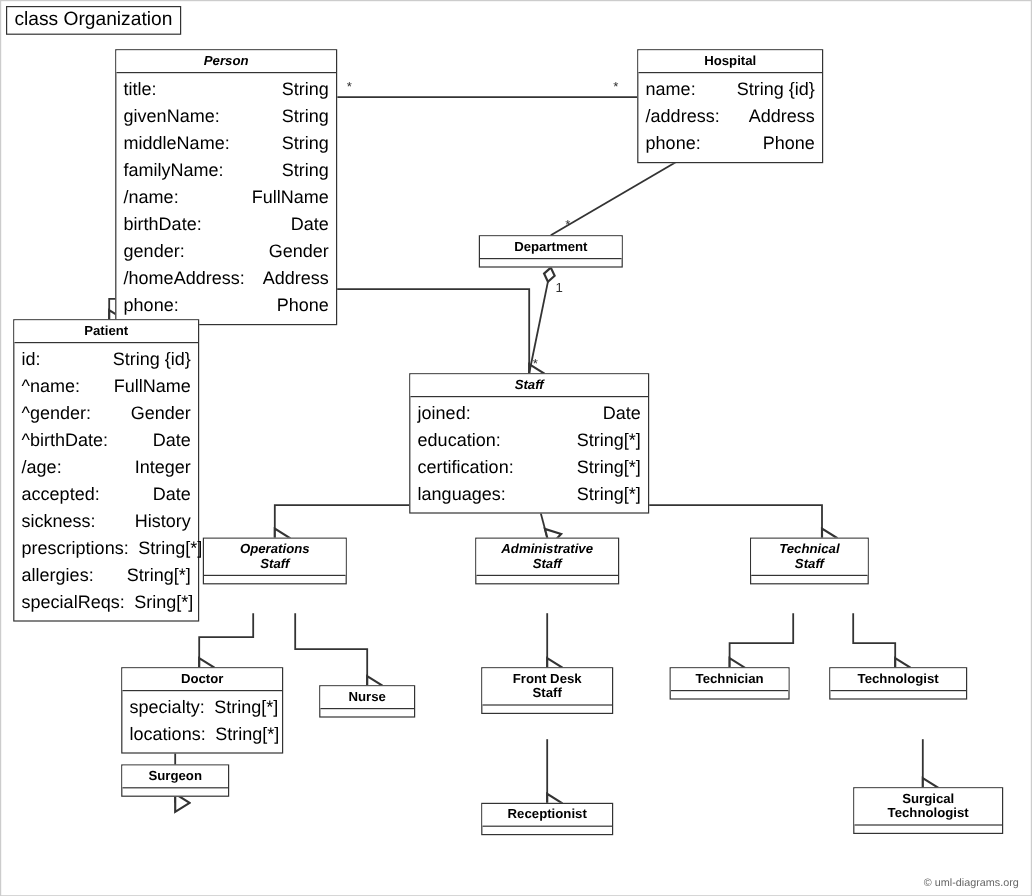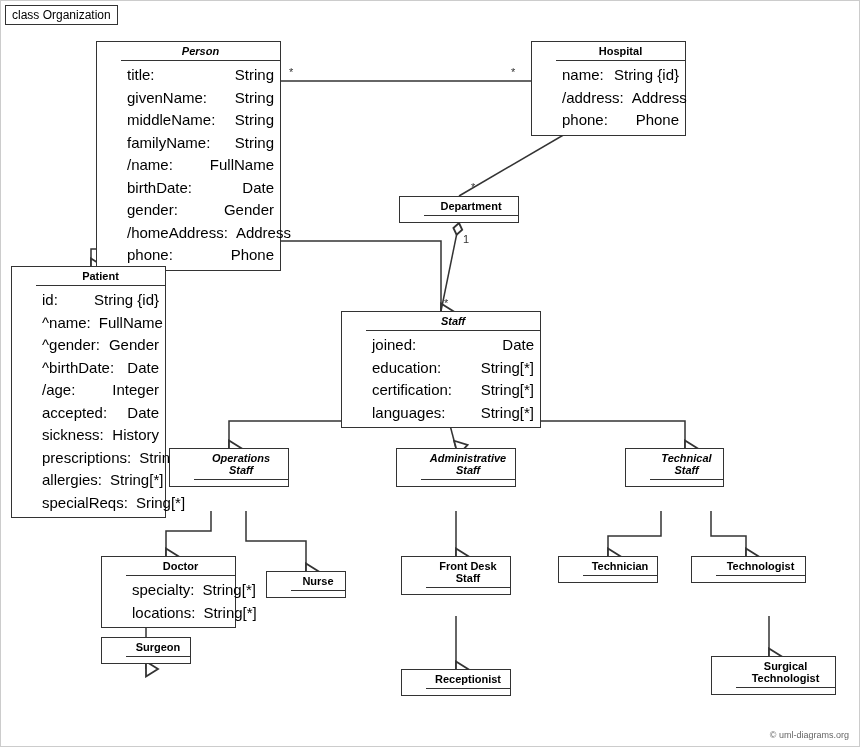--- a/index.html
+++ b/index.html
@@ -20,31 +20,30 @@
       background: #fff;
       border: 1px solid #ccc;
     }
 
     .diagram-title {
       position: absolute;
       top: 4px;
       left: 4px;
       border: 1px solid #333;
       padding: 2px 6px;
-      font-size: 12px;
+      font-size: 16px;
       background: #fff;
       font-weight: normal;
     }
 
     .uml-class {
       position: absolute;
       border: 1.5px solid #333;
       background: #fff;
       text-align: center;
-      padding-left: 24px;
     }
 
     .uml-class .class-name {
       border-bottom: 1.5px solid #333;
       padding: 3px 6px;
       font-weight: bold;
       font-size: 11px;
       background: #fff;
     }
 

